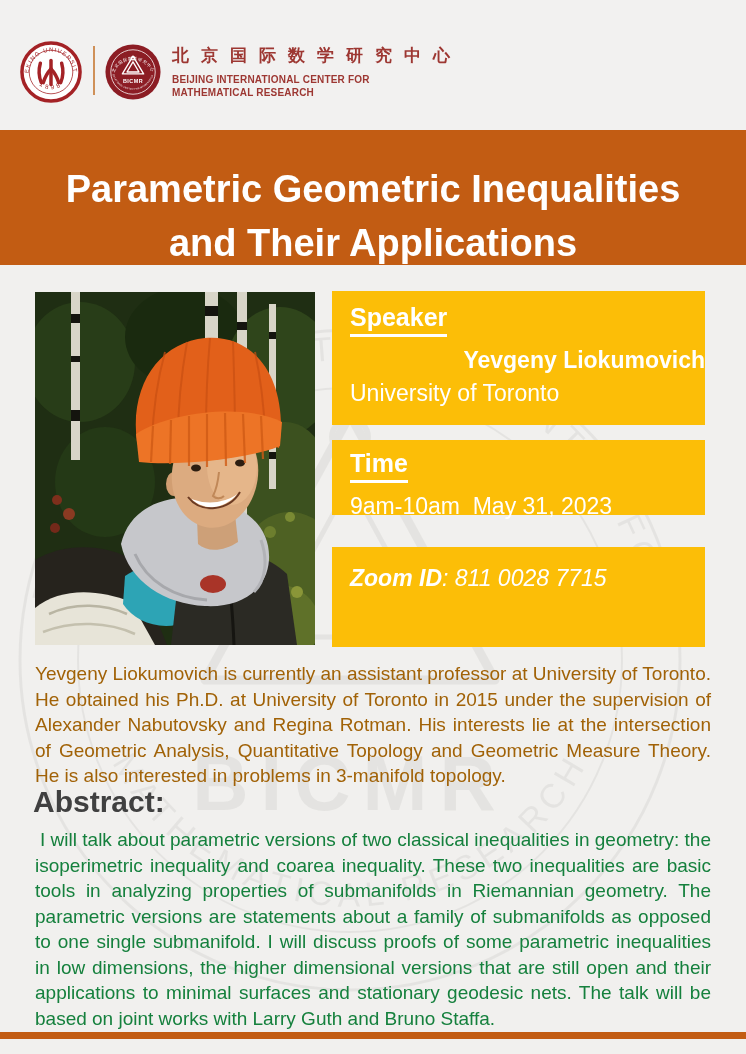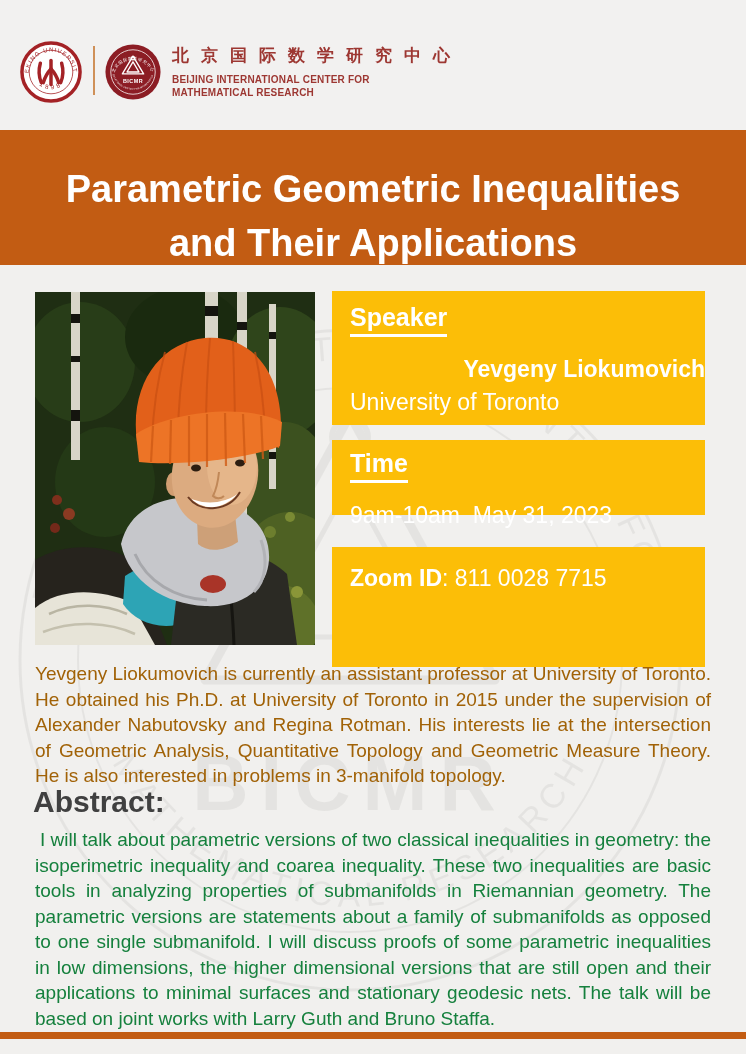--- a/index.html
+++ b/index.html
@@ -28,23 +28,23 @@
 
   
   .photo { position:absolute; left:35px; top:292px; width:280px; height:353px; overflow:hidden; }
   .photo svg { display:block; width:100%; height:100%; }
 
   
   .card { position:absolute; left:332px; width:373px; background:#fcbe07; color:#ffffff;
           padding-left:18px; }
   .speaker-card { top:291px; height:134px; padding-top:12px; }
   .time-card    { top:440px; height:75px;  padding-top:9px;  }
-  .zoom-card    { top:547px; height:120px;  padding-top:15px; }
+  .zoom-card    { top:547px; height:100px;  padding-top:15px;font-style:italic; }
   .card-heading { display:inline-block; font-size:25px; font-weight:bold;
-                  border-bottom:3px solid #ffffff; padding-bottom:2px; margin-bottom:16px; }
+                  border-bottom:3px solid #ffffff; padding-bottom:2px; margin-bottom:7px; }
   .card-line    { font-size:23px; line-height:33px; }
   .bold { font-weight:bold;text-align:right; }
   .time-value { white-space:pre-wrap; }
 
   
   .bio { position:absolute; left:35px; top:661px; width:676px;
          font-size:19px; line-height:25.5px; color:#a16207; text-align:justify; }
   .abstract-heading { position:absolute; left:33px; top:785px;
                       font-size:30px; font-weight:bold; color:#404040; }
   .abstract-text { position:absolute; left:35px; top:827px; width:676px;

